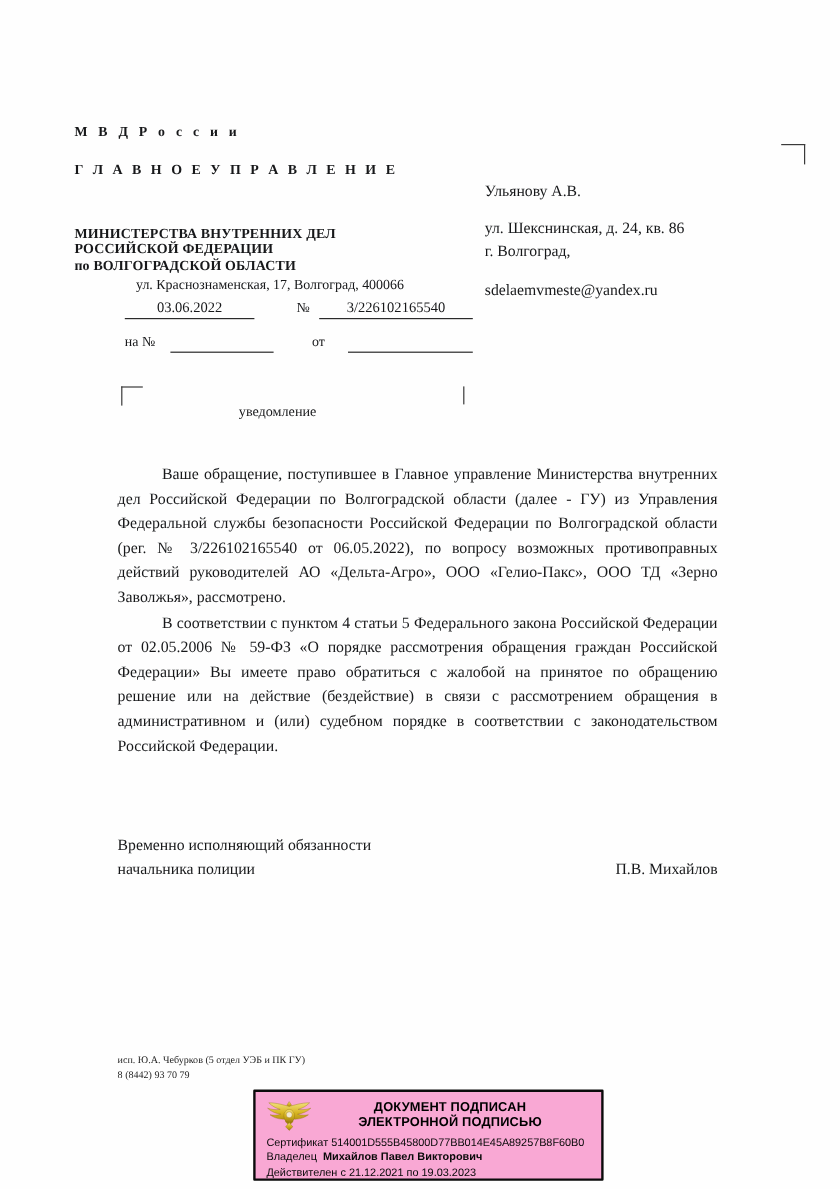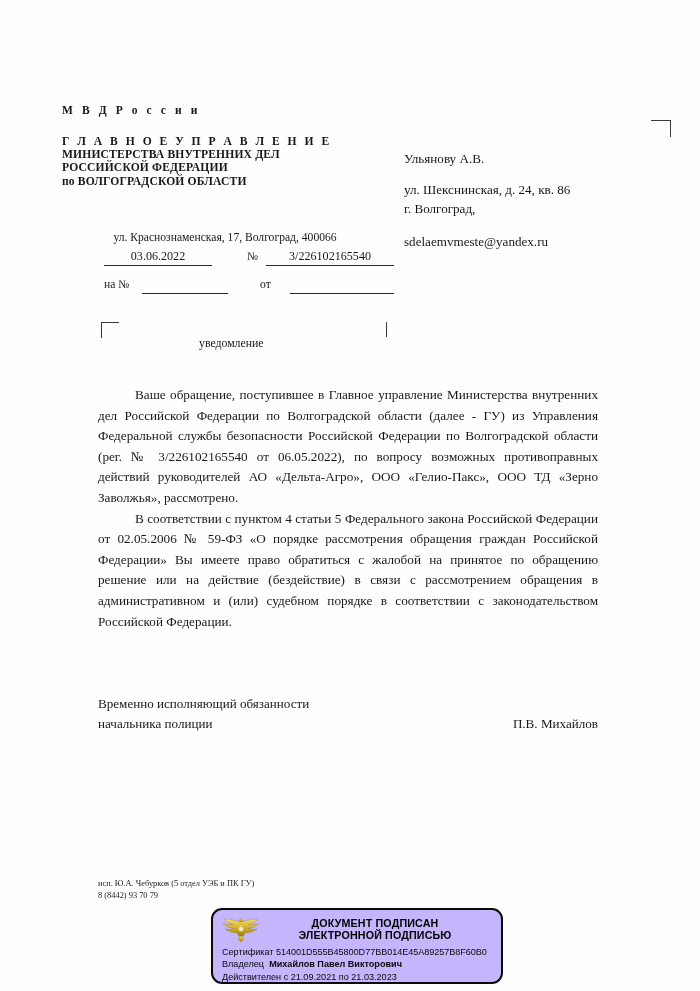--- a/index.html
+++ b/index.html
@@ -39,21 +39,21 @@
   }
   .org-title {
     font-weight: bold;
     font-size: 11.6px;
     line-height: 13.2px;
   }
   .org-title .spaced {
     letter-spacing: 2.5px;
     display: block;
   }
-  .org-title .l2 { display: block; letter-spacing: 0.15px; }
+  .org-title .l2 { display: block; letter-spacing: 0.15px; margin-top: 40px; }
   .org-title .l3 { display: block; letter-spacing: 0.15px; }
   .org-title .l4 { display: block; letter-spacing: 0.15px; }
   .org-title .l5 {
     display: block;
     font-size: 11.3px;
     letter-spacing: 0.05px;
     margin-top: 1px;
   }
 
   .postal {
@@ -188,22 +188,22 @@
   }
 
   
   .stamp {
     position: absolute;
     left: 211px;
     top: 908px;
     width: 292px;
     height: 76px;
     border: 2.1px solid #0b0b0b;
-    border-radius: 11px;
-    background: #c4b5fd;
+    border-radius: 1px;
+    background: #f9a8d4;
     box-sizing: border-box;
     overflow: hidden;
   }
   .stamp-top {
     display: flex;
     align-items: center;
     padding: 4px 7px 1px 7px;
   }
   .stamp-emblem {
     width: 42px;
@@ -317,17 +317,17 @@
         </g>
       </svg>
       <div class="stamp-heading">
         <div>ДОКУМЕНТ ПОДПИСАН</div>
         <div>ЭЛЕКТРОННОЙ ПОДПИСЬЮ</div>
       </div>
     </div>
     <div class="stamp-rows">
       <span class="row"><span>Сертификат</span><span class="cert-hash"> </span><span class="cert-hash">514001D555B45800D77BB014E45A89257B8F60B0</span></span>
       <span class="row"><span>Владелец</span><span>&nbsp;&nbsp;</span><span class="owner-name">Михайлов Павел Викторович</span></span>
-      <span class="row"><span>Действителен</span><span>&nbsp;</span><span>с 21.09.2021 по 21.03.2023</span></span>
+      <span class="row"><span>Действителен</span><span>&nbsp;</span><span>с 21.12.2021 по 19.03.2023</span></span>
     </div>
   </div>
 
 </div>
 
 </body></html>

